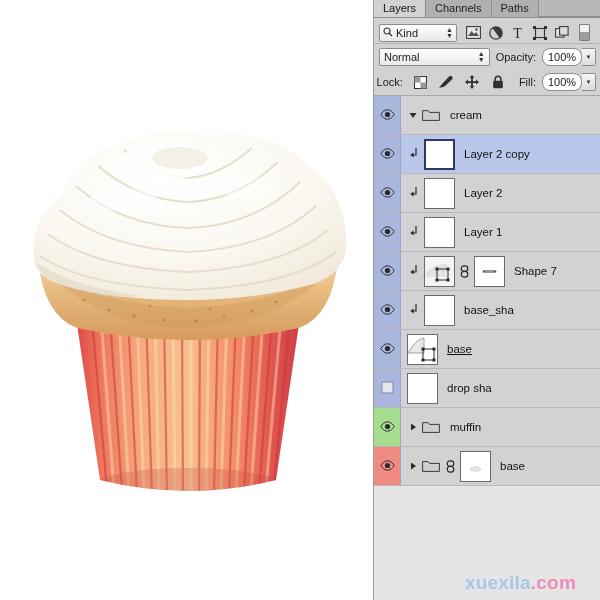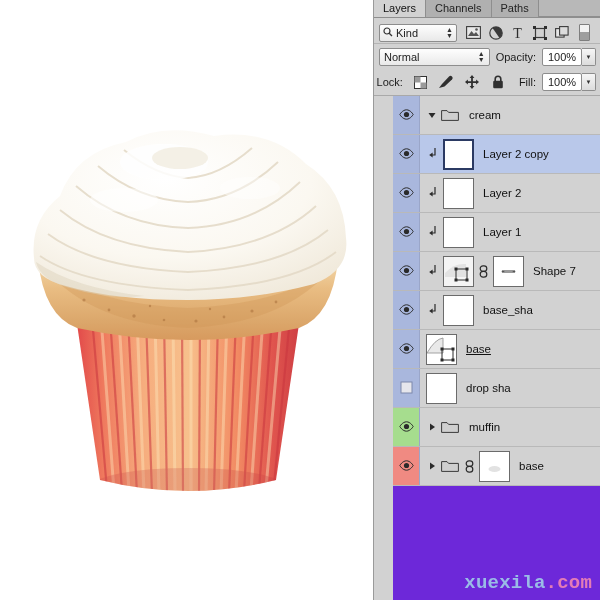--- a/index.html
+++ b/index.html
@@ -115,21 +115,21 @@
     display: flex; align-items: center;
     padding: 0 4px;
     font-size: 11px;
   }
   .blend-select .lbl { flex: 1; }
   .fieldlabel { font-size: 11px; color: #1b1b1b; white-space: nowrap; }
   .numfield {
     width: 40px; height: 18px;
     background: #ffffff;
     border: 1px solid #8d8d8d;
-    border-radius: 2px;
+    border-radius: 8px;
     font-size: 11px;
     display: flex; align-items: center; justify-content: center;
   }
   .mini-arrow {
     width: 14px; height: 18px;
     background: linear-gradient(#f6f6f6, #dcdcdc);
     border: 1px solid #8d8d8d;
     border-left: none;
     border-radius: 0 2px 2px 0;
     display: flex; align-items: center; justify-content: center;
@@ -148,23 +148,22 @@
     background: #d2d2d2;
     border-bottom: 1px solid #a9a9a9;
     justify-content: flex-end;
   }
   .lock-icons { display: flex; align-items: center; gap: 9px; margin-left: 3px; }
   .lock-spacer { flex: 1; }
 
   
   .layer-list {
     flex: 1;
-    background: #6d28d9;
+    background: #e5e5e5;
     overflow: hidden;
-    margin-left: 19px;
   }
   .layer-row {
     height: 39px;
     display: flex;
     align-items: center;
     border-bottom: 1px solid #b9b9b9;
     background: #d2d2d2;
     position: relative;
   }
   .layer-row.selected { background: #b9c8ea; }
@@ -225,26 +224,26 @@
     white-space: nowrap;
     overflow: hidden;
     text-overflow: ellipsis;
   }
   .layer-name.underline { text-decoration: underline; }
   .layer-name.italic { font-style: italic; }
 
   
   .watermark {
     position: absolute;
-    right: 8px; bottom: 6px;
+    right: 24px; bottom: 6px;
     font-size: 19px;
     font-weight: bold;
     letter-spacing: 0.2px;
     opacity: 0.92;
-    font-family: Liberation Mono, monospace;
+    font-family: Liberation Sans, sans-serif;
   }
   .wm-a { color: #9ec9e8; }
   .wm-b { color: #ef84b4; }
 </style>
 </head>
 <body>
 
 <div id="app">
 
   <div id="canvas-area">

